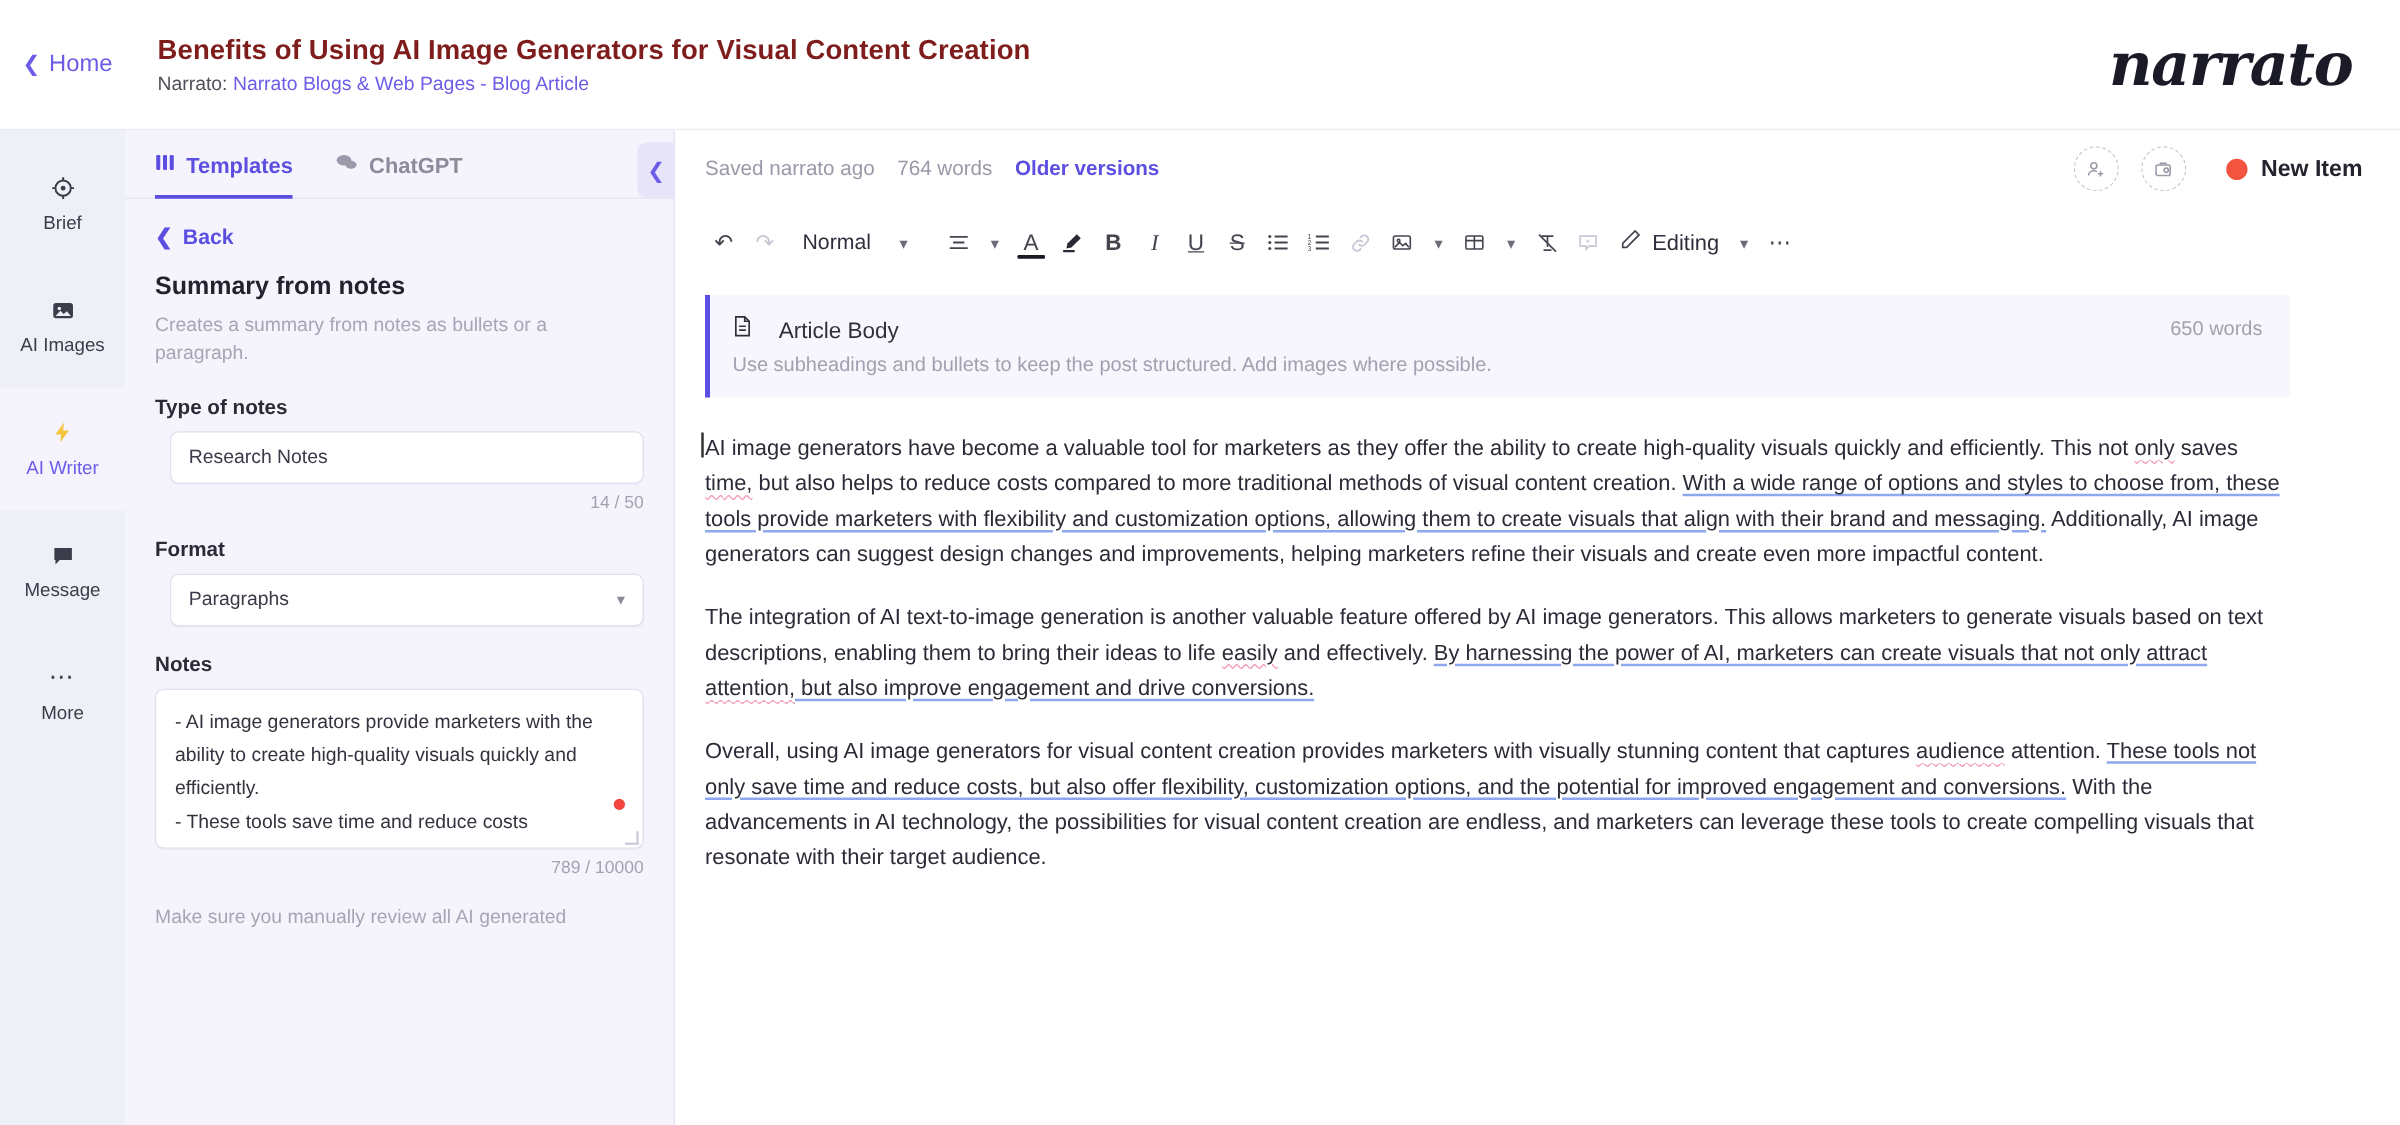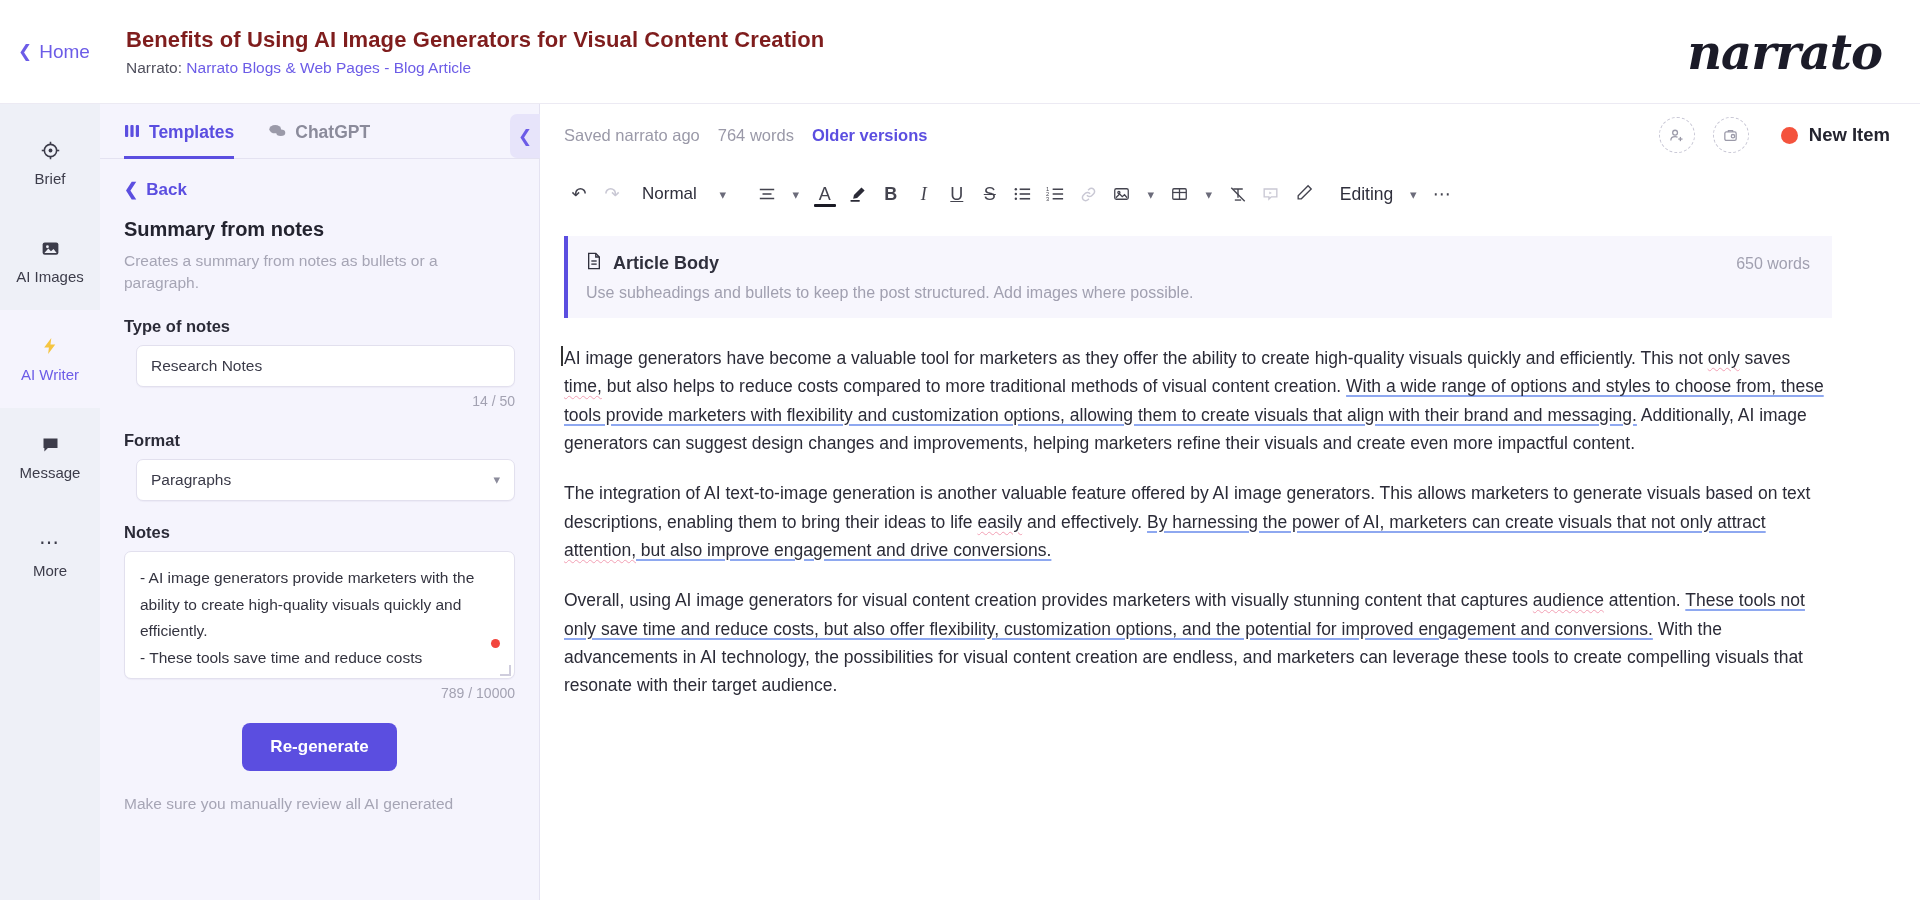--- a/index.html
+++ b/index.html
@@ -180,33 +180,33 @@
   .tb.dim { color: #c9c8d4; }
   .tb.caret { font-size: 13px; color: #6b6b7a; min-width: 22px; }
   .tb.style-name { font-size: 17px; padding: 0 12px; color: #2f2f3c; min-width: auto; }
   .tb-underline-a { position: relative; font-size: 18px; }
   .tb-underline-a::after {
     content: ""; position: absolute; left: 4px; right: 4px; bottom: 4px;
     height: 3px; background: #1a1a24; border-radius: 1px;
   }
   .tb-sep { width: 12px; }
   .editing-grp { display: flex; align-items: center; gap: 8px; padding: 0 6px; cursor: pointer; }
-  .editing-grp .lbl { font-size: 17.5px; color: #2f2f3c; margin-left: 18px; }
+  .editing-grp .lbl { font-size: 17.5px; color: #2f2f3c; }
 
   
   .doc-area { flex: 1; overflow: hidden; padding: 14px 0 0 0; }
   .doc-inner { max-width: 1340px; padding: 0 48px 0 24px; }
   .section-card {
     background: #f7f6fd; border-left: 4px solid #5b4ee0;
     padding: 16px 22px 16px 18px; margin-bottom: 26px;
   }
   .sc-top { display: flex; align-items: center; }
   .sc-title {
-    display: flex; align-items: center; gap: 11px;
-    font-size: 18px; color: #30303d; font-weight: 700;
+    display: flex; align-items: flex-end; gap: 21px;
+    font-size: 18px; color: #30303d; font-weight: 400;
   }
   .sc-count { margin-left: auto; font-size: 16px; color: #a1a0b0; }
   .sc-hint { font-size: 16px; color: #a1a0b0; margin-top: 9px; }
 
   .para {
     font-size: 17.5px; line-height: 1.62; color: #2b2b37;
     margin-bottom: 22px; position: relative;
   }
   .para:first-of-type::before {
     content: ""; position: absolute; left: -3px; top: 2px;
@@ -337,23 +337,20 @@
 
         <div class="field-label">Notes</div>
         <div class="notes-box">
           <p>- AI image generators provide marketers with the ability to create high-quality visuals quickly and efficiently.
 - These tools save time and reduce costs</p>
           <span class="red-dot"></span>
           <span class="notes-resize"></span>
         </div>
         <div class="counter">789 / 10000</div>
 
-        <div class="btn-wrap">
-          <button class="btn-primary">Re-generate</button>
-        </div>
 
         <div class="disclaimer">Make sure you manually review all AI generated</div>
       </div>
     </div>
 
     <div class="editor">
 
       <div class="ed-status">
         <span class="muted">Saved narrato ago</span>
         <span class="muted">764 words</span>

